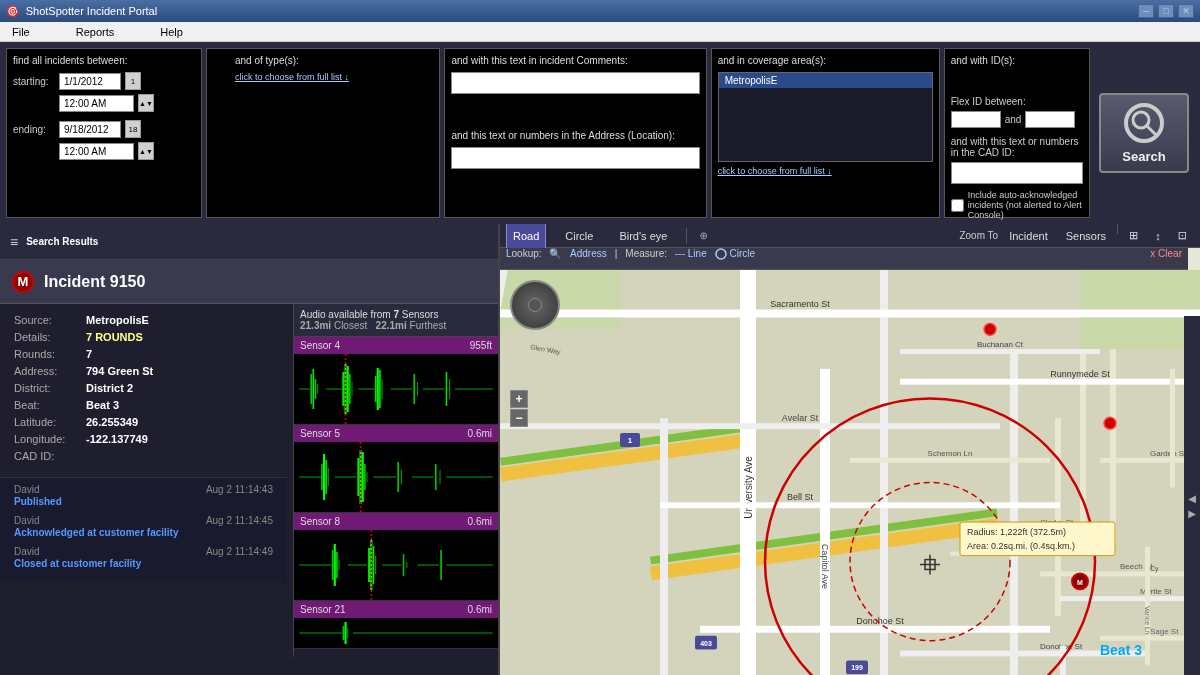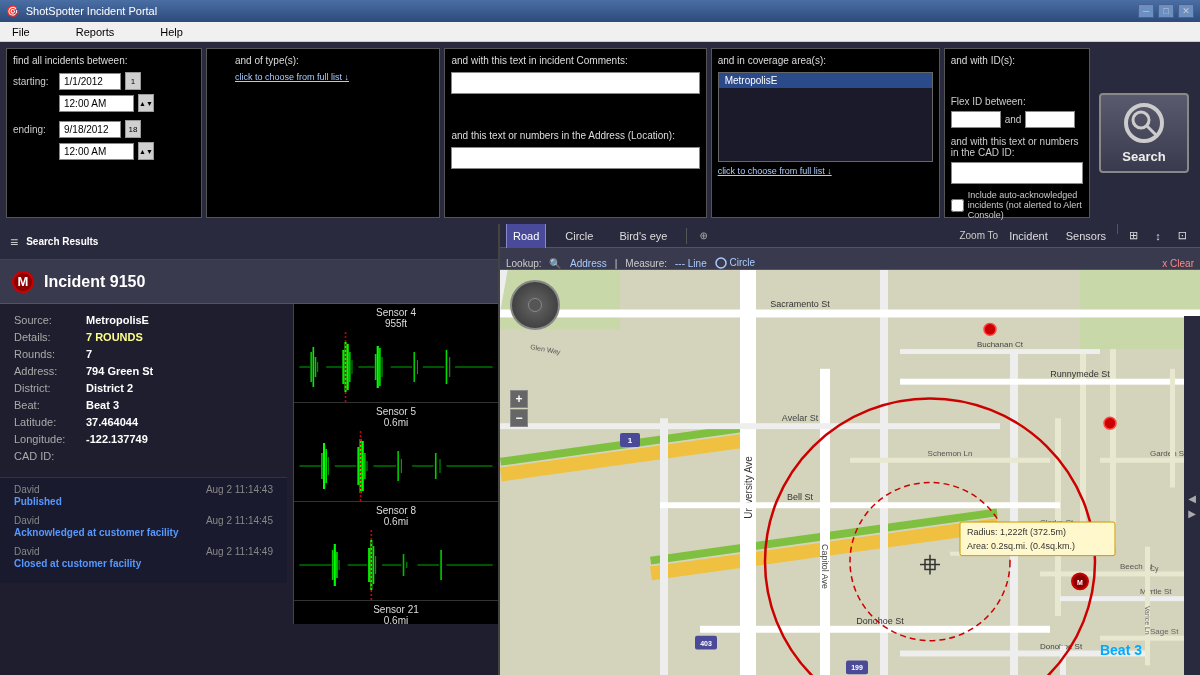--- a/index.html
+++ b/index.html
@@ -71,40 +71,40 @@
     .incident-header { background: #3a3a4e; padding: 8px 12px; display: flex; align-items: center; gap: 10px; border-bottom: 1px solid #555; height: 44px; }
     .incident-m-badge { background: #8b0000; color: white; font-weight: bold; font-size: 13px; width: 22px; height: 22px; border-radius: 50%; display: flex; align-items: center; justify-content: center; border: 2px solid #cc0000; }
     .incident-title { color: white; font-size: 16px; font-weight: bold; }
     
     .incident-details { padding: 10px 14px; flex: 1; }
     .detail-row { display: flex; margin-bottom: 5px; }
     .detail-label { color: #aaa; width: 72px; font-size: 11px; }
     .detail-value { color: white; font-weight: bold; font-size: 11px; }
     .detail-value.highlight { color: #ffff88; }
     .sensor-item { border-bottom: 1px solid #333; padding: 0; cursor: pointer; }
-    .sensor-item-header { display: flex; justify-content: space-between; align-items: center; padding: 3px 6px; background: #000000; color: #ddd; font-size: 10px; flex-direction: column; }
+    .sensor-item-header { display: flex; justify-content: space-between; align-items: center; padding: 3px 6px; background: #701a75; color: #ddd; font-size: 10px; }
     .sensor-waveform { height: 70px; background: #000; position: relative; overflow: hidden; }
     
     
     .activity-log { padding: 6px 14px; background: #1a1a2e; border-top: 1px solid #333; }
     .log-entry { margin-bottom: 8px; }
     .log-meta { display: flex; justify-content: space-between; color: #888; font-size: 10px; margin-bottom: 1px; }
     .log-action { color: #5599ff; font-size: 10px; font-weight: bold; }
     
     
     .map-area { flex: 1; background: #e8e8d8; position: relative; overflow: hidden; }
     
     
     .map-toolbar { background: #2a2a3e; height: 24px; display: flex; align-items: center; padding: 0 6px; gap: 12px; border-bottom: 1px solid #555; position: absolute; top: 0; left: 0; right: 0; z-index: 10; }
     .map-toolbar-btn { color: #ddd; font-size: 11px; cursor: pointer; padding: 0 6px; height: 36px; display: flex; align-items: center; border: 1px solid transparent; }
     .map-toolbar-btn.active { background: #4a4a9a; border-color: #8888cc; color: white; }
     .map-divider { width: 1px; background: #555; height: 16px; }
     .map-toolbar-right { margin-left: auto; display: flex; gap: 4px; }
     
-    .map-second-toolbar { background: #3a3a4e; height: 22px; display: flex; align-items: flex-end; padding: 0 6px; gap: 8px; position: absolute; top: 24px; left: 0; right: 0; z-index: 10; font-size: 10px; color: #ccc; border-bottom: 1px solid #555; }
+    .map-second-toolbar { background: #3a3a4e; height: 22px; display: flex; align-items: flex-start; padding: 0 6px; gap: 8px; position: absolute; top: 24px; left: 0; right: 12px; z-index: 10; font-size: 10px; color: #ccc; border-bottom: 1px solid #555; }
     
     
     .map-content { position: absolute; top: 46px; left: 0; right: 0; bottom: 0; background: #d4d4c0; }
     .nav-ring { width: 50px; height: 50px; border-radius: 50%; background: radial-gradient(circle, #666, #333); border: 2px solid #888; display: flex; align-items: center; justify-content: center; }
     .nav-center { width: 14px; height: 14px; border-radius: 50%; background: #555; border: 1px solid #888; }
     
     .map-zoom-controls { position: absolute; left: 10px; top: 120px; z-index: 20; display: flex; flex-direction: column; gap: 1px; }
     .zoom-ctrl { background: #666; border: 1px solid #888; color: white; width: 18px; height: 18px; display: flex; align-items: center; justify-content: center; cursor: pointer; font-size: 12px; font-weight: bold; }
     
     .map-side-arrows { position: absolute; right: 0; top: 46px; bottom: 0; width: 16px; background: #2a2a3e; display: flex; flex-direction: column; justify-content: center; align-items: center; gap: 4px; z-index: 20; }
@@ -267,21 +267,21 @@
           <div class="detail-row">
             <span class="detail-label">District:</span>
             <span class="detail-value">District 2</span>
           </div>
           <div class="detail-row">
             <span class="detail-label">Beat:</span>
             <span class="detail-value">Beat 3</span>
           </div>
           <div class="detail-row">
             <span class="detail-label">Latitude:</span>
-            <span class="detail-value">37.464044</span>
+            <span class="detail-value">26.255349</span>
           </div>
           <div class="detail-row">
             <span class="detail-label">Longitude:</span>
             <span class="detail-value">-122.137749</span>
           </div>
           <div class="detail-row">
             <span class="detail-label">CAD ID:</span>
             <span class="detail-value"></span>
           </div>
         </div>
@@ -305,20 +305,28 @@
             <div class="log-meta">
               <span>David</span>
               <span>Aug 2 11:14:49</span>
             </div>
             <div class="log-action">Closed at customer facility</div>
           </div>
         </div>
       </div>
 
       <div class="sensors-col">
+        <div style="background: #2a2a3e; padding: 5px 6px; border-bottom: 1px solid #444;">
+          <div style="color: #ddd; font-size: 10px;">
+            Audio available from <b>7</b> Sensors
+          </div>
+          <div style="color: #aaa; font-size: 10px;">
+            <b>21.3mi</b> Closest &nbsp; <b>22.1mi</b> Furthest
+          </div>
+        </div>
         <div class="sensor-scroll">
 
           <div class="sensor-item">
             <div class="sensor-item-header">
               <span>Sensor 4</span>
               <span>955ft</span>
             </div>
             <div class="sensor-waveform">
               <svg class="waveform-svg" viewBox="0 0 190 70" preserveAspectRatio="none">
                 <rect width="190" height="70" fill="#000"></rect>

